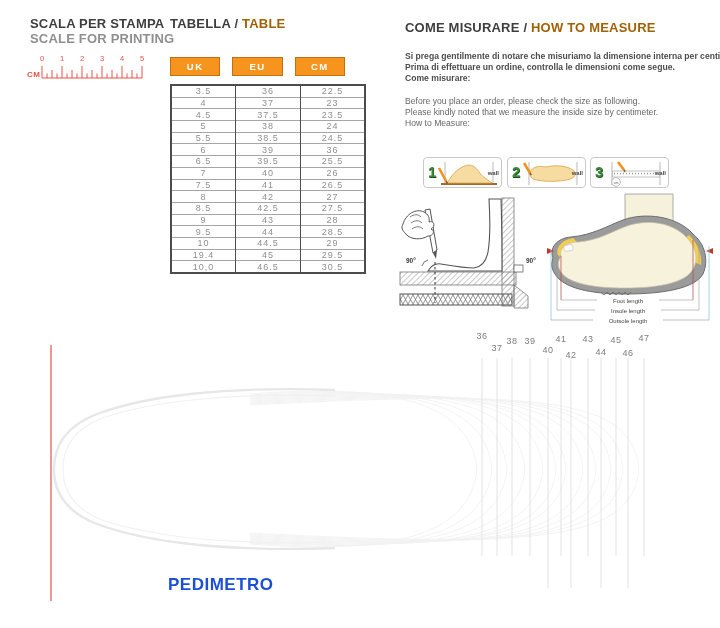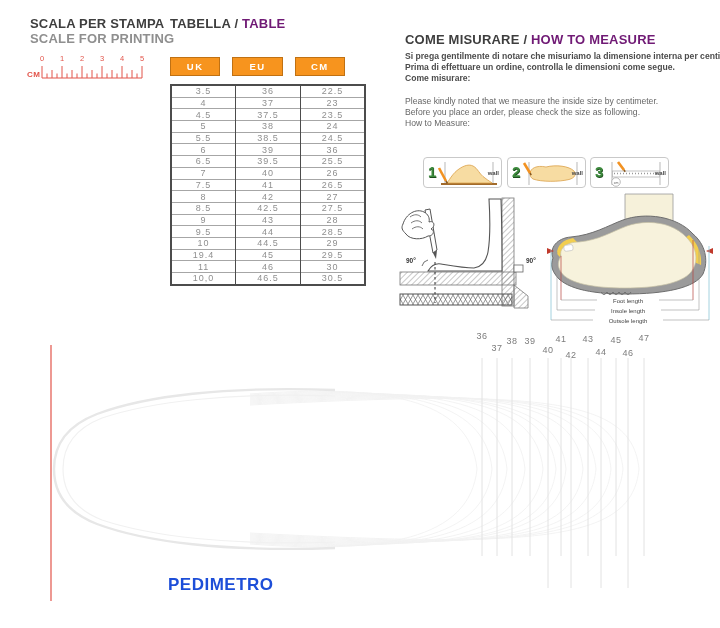--- a/index.html
+++ b/index.html
@@ -1,21 +1,21 @@
 <!DOCTYPE html>
 <html><head>
 <meta charset="utf-8">
 <style>
   html,body{margin:0;padding:0;background:#fff;}
   .canvas{position:relative;width:720px;height:628px;background:#fff;overflow:hidden;
           font-family:"Liberation Sans",sans-serif;color:#3e3e3e;}
   .abs{position:absolute;}
   
   .sec-title{font-size:13px;font-weight:bold;color:#3e3e3e;letter-spacing:0.2px;white-space:nowrap;}
-  .sec-title .light{color:#701a75;}
+  .sec-title .light{color:#a16207;}
   .sec-sub{font-size:13px;font-weight:bold;color:#8f8f8f;letter-spacing:0.2px;}
   
   .cm-label{font-size:8px;color:#E2544A;font-weight:bold;letter-spacing:0.5px;}
   .ruler-num{font-size:7.5px;fill:#E2544A;font-family:"Liberation Sans",sans-serif;}
   .ruler-tick{stroke:#E2544A;stroke-width:1;}
   
   .thead{display:flex;gap:12px;width:175px;}
   .th{flex:1;height:19px;background:#F7941E;border:1px solid rgba(90,50,0,0.35);
       color:#fff;font-size:9.5px;font-weight:bold;letter-spacing:1.5px;
       display:flex;align-items:center;justify-content:center;box-sizing:border-box;}
@@ -167,48 +167,43 @@
             <td>10</td>
             <td>44.5</td>
             <td>29</td>
           </tr>
           <tr>
             <td>19.4</td>
             <td>45</td>
             <td>29.5</td>
           </tr>
           <tr>
-            <td>11</td>
-            <td>46</td>
-            <td>30</td>
-          </tr>
-          <tr>
             <td>10,0</td>
             <td>46.5</td>
             <td>30.5</td>
           </tr>
         </tbody>
     </table>
   </section>
 
   <section>
-    <div class="abs sec-title" style="left:405px;top:32px;">
+    <div class="abs sec-title" style="left:405px;top:20px;">
       <span>COME MISURARE</span>
       <span>/</span>
       <span class="light">HOW TO MEASURE</span>
     </div>
 
     <div class="abs" style="left:405px;top:51px;">
       <div class="para it">Si prega gentilmente di notare che misuriamo la dimensione interna per centimetro.</div>
       <div class="para it">Prima di effettuare un ordine, controlla le dimensioni come segue.</div>
       <div class="para it">Come misurare:</div>
     </div>
     <div class="abs" style="left:405px;top:96px;">
+      <div class="para en">Before you place an order, please check the size as following.</div>
       <div class="para en">Please kindly noted that we measure the inside size by centimeter.</div>
-      <div class="para en">Before you place an order, please check the size as following.</div>
       <div class="para en">How to Measure:</div>
     </div>
 
     <div class="step-box" style="left:423px;top:157px;">
       <span class="step-num">1</span>
       <svg class="step-art" width="64" height="27" viewBox="0 0 64 27">
         <line x1="8" y1="2" x2="8" y2="25" stroke="#c4c4c4" stroke-width="1.2"></line>
         <line x1="56" y1="2" x2="56" y2="25" stroke="#c4c4c4" stroke-width="1.2"></line>
         <line x1="4" y1="24" x2="60" y2="24" stroke="#A26B2B" stroke-width="2"></line>
         <path d="M 10 23 C 13 19 16 13 22 9 C 27 5.5 32 4 36 6 C 41 8.5 42 14 48 18 C 51 20.5 54 22 55 23 Z" fill="#F7DCA2" stroke="#DBA14A" stroke-width="0.8"></path>

